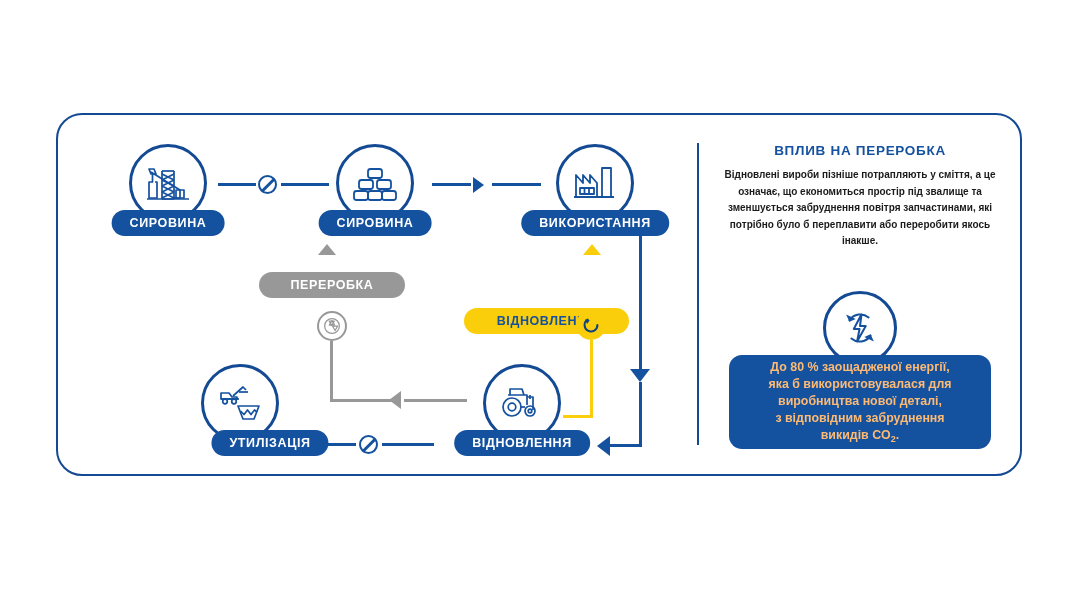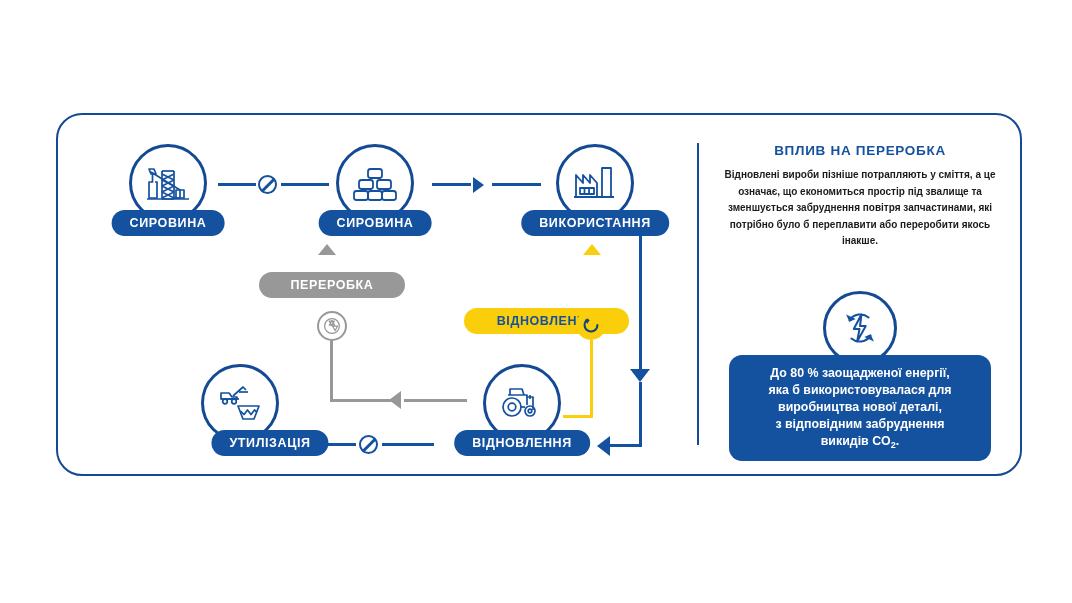--- a/index.html
+++ b/index.html
@@ -93,23 +93,23 @@
     font-weight:bold;margin:0;
   }
   .energy-circle{
     position:absolute;left:50%;top:148px;transform:translateX(-50%);
     width:74px;height:74px;border-radius:50%;border:3px solid #134A93;
     background:#fff;box-sizing:border-box;
     display:flex;align-items:center;justify-content:center;
   }
   .stat-box{
     position:absolute;left:17px;top:212px;width:262px;
-    background:#14519E;border-radius:13px;color:#ffffff;
+    background:#14519E;border-radius:13px;color:#fdba74;
     font-size:12.4px;line-height:17px;font-weight:bold;text-align:center;
-    padding:10px 14px;box-sizing:border-box;
+    padding:4px 14px;box-sizing:border-box;
   }
   .stat-box sub{font-size:9px;vertical-align:baseline;position:relative;top:3px;}
 </style>
 </head>
 <body>
 
 <div id="stage">
 
   <div class="frame"></div>
   <div class="divider"></div>

